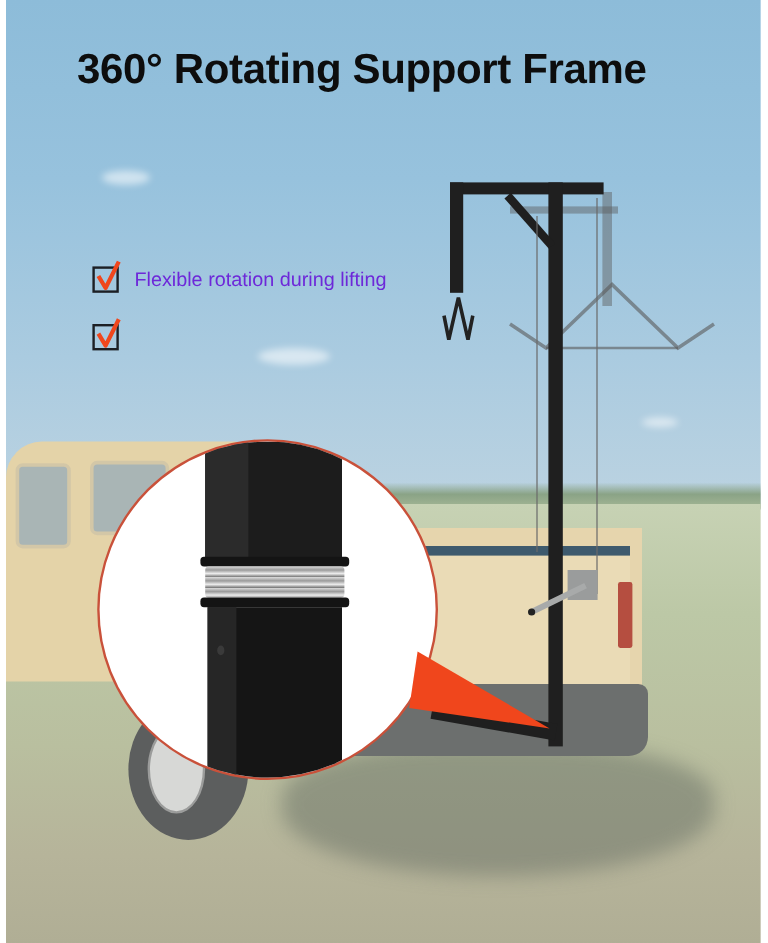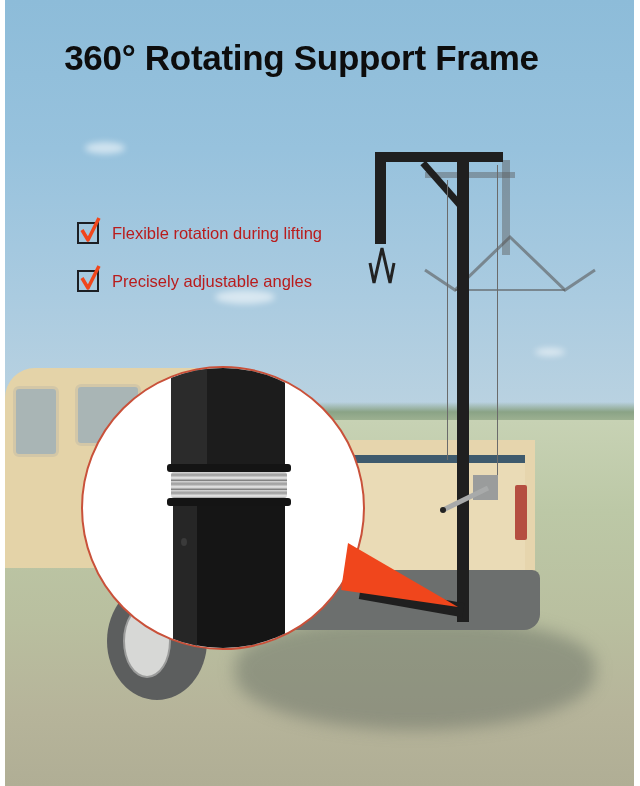--- a/index.html
+++ b/index.html
@@ -23,21 +23,21 @@
   .rim { position: absolute; left: 118px; top: 604px; width: 44px; height: 70px; background: #d7d8d6; border-radius: 50%; border: 2px solid #9b9c9b; }
   .pole { position: absolute; background: #1f1f1f; }
   .pole-ghost { position: absolute; background: rgba(90,90,90,0.45); }
   .cable { position: absolute; background: #6b6b6b; width: 1px; }
   .circle { position: absolute; left: 76px; top: 366px; width: 280px; height: 280px; border-radius: 50%; background: #ffffff; border: 2px solid #c9513a; overflow: hidden; }
   .pointer { position: absolute; left: 0; top: 0; width: 640px; height: 786px; pointer-events: none; }
   .title { position: absolute; left: 0; top: 38px; width: 603px; text-align: center; font-weight: 700; font-size: 35px; color: #0d0d0d; letter-spacing: -0.3px; }
   .feature { position: absolute; left: 77px; display: flex; align-items: center; }
   .checkbox { width: 22px; height: 22px; border: 2.5px solid #1c1f24; box-sizing: border-box; position: relative; margin-right: 13px; }
   .checkbox svg { position: absolute; left: 1px; top: -8px; }
-  .feature-text { font-size: 16.5px; color: #b91c1c; }
+  .feature-text { font-size: 16.5px; color: #6d28d9; }
 </style>
 </head>
 <body>
 
 <div class="frame">
   <div class="sky"></div>
   <div class="cloud" style="left:80px;top:142px;width:40px;height:12px;"></div>
   <div class="cloud" style="left:210px;top:290px;width:60px;height:14px;"></div>
   <div class="cloud" style="left:530px;top:348px;width:30px;height:8px;"></div>
   <div class="treeline"></div>
@@ -106,14 +106,13 @@
   </div>
   <span class="feature-text">Flexible rotation during lifting</span>
 </div>
 
 <div class="feature" style="top:270px;">
   <div class="checkbox">
     <svg width="22" height="28" viewBox="0 0 22 28">
         <polyline points="2,14 8,24 19,2" fill="none" stroke="#f0461c" stroke-width="3.5" stroke-linejoin="round"></polyline>
       </svg>
   </div>
-  <span class="feature-text">Precisely adjustable angles</span>
 </div>
 
 </body></html>

